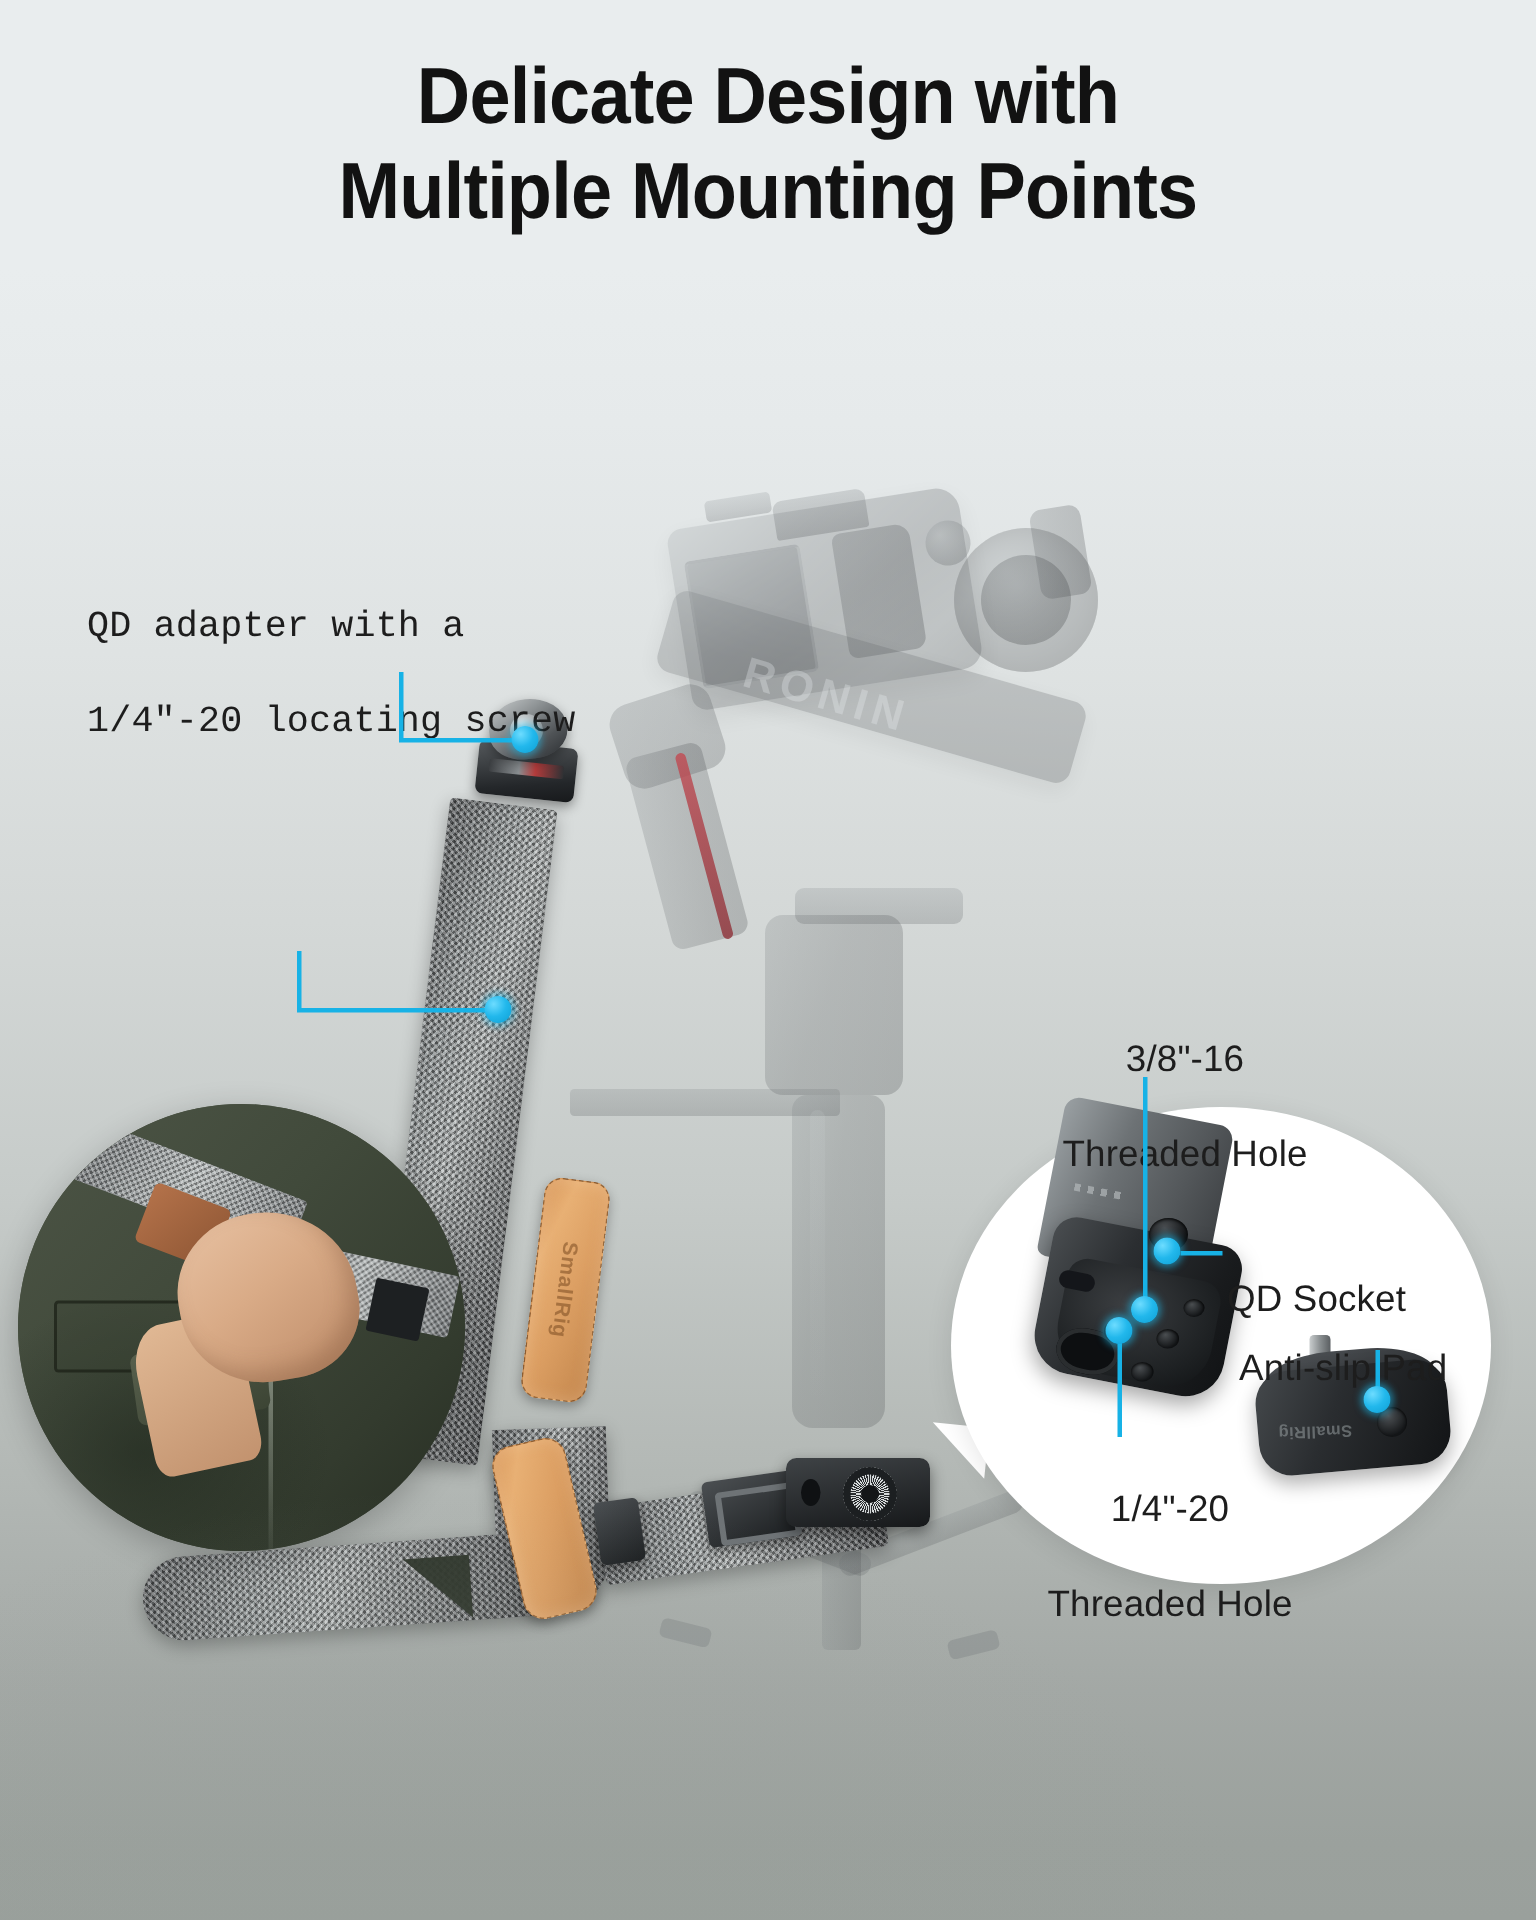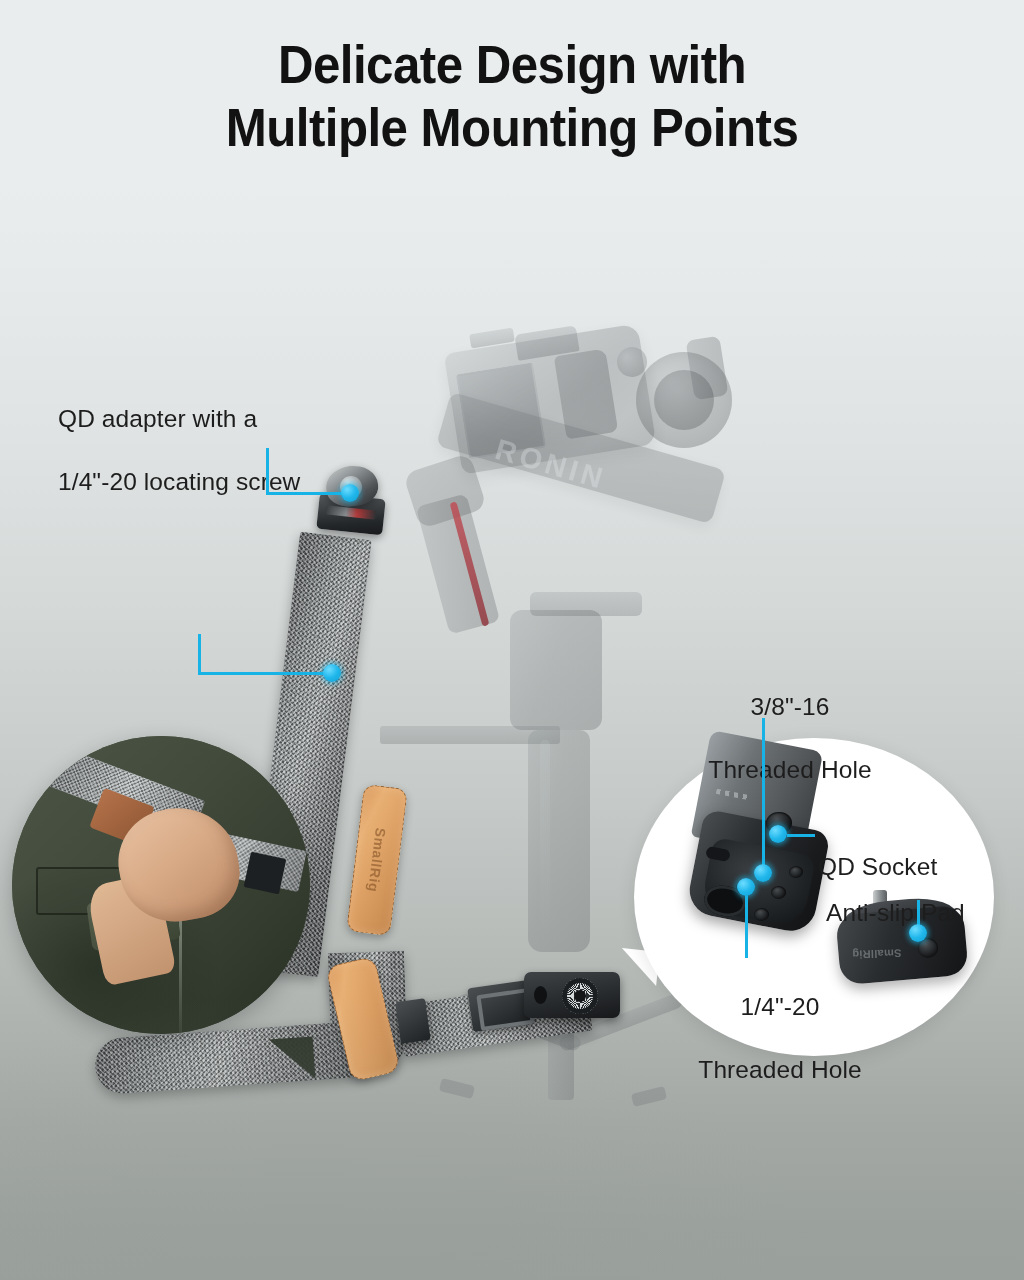--- a/index.html
+++ b/index.html
@@ -586,21 +586,21 @@
   <div class="hb-hole" id="hb-h5"></div>
 
   <div id="pad-screw"></div>
   <div id="pad-cone"></div>
   <div id="pad-top"></div>
   <div id="pad">
   </div>
   <div id="pad-hole"></div>
   <div id="pad-brand">SmallRig</div>
 
-  <div class="anno" id="anno-qd-adapter" style="left:58px; top:372px; width:330px;">
+  <div class="anno" id="anno-qd-adapter" style="left:58px; top:372px; width:330px;font-family:Liberation Mono, monospace;">
     <span>QD adapter with a</span><br>
     <span>1/4"-20 locating screw</span>
   </div>
   <div class="lead v" style="left:266px; top:448px; height:46px;"></div>
   <div class="lead h" style="left:266px; top:492px; width:80px;"></div>
   <div class="dot" style="left:341px; top:484px; width:18px; height:18px;"></div>
 
   <div class="lead v" style="left:198px; top:634px; height:40px;"></div>
   <div class="lead h" style="left:198px; top:672px; width:132px;"></div>
   <div class="dot" style="left:323px; top:664px; width:18px; height:18px;"></div>

